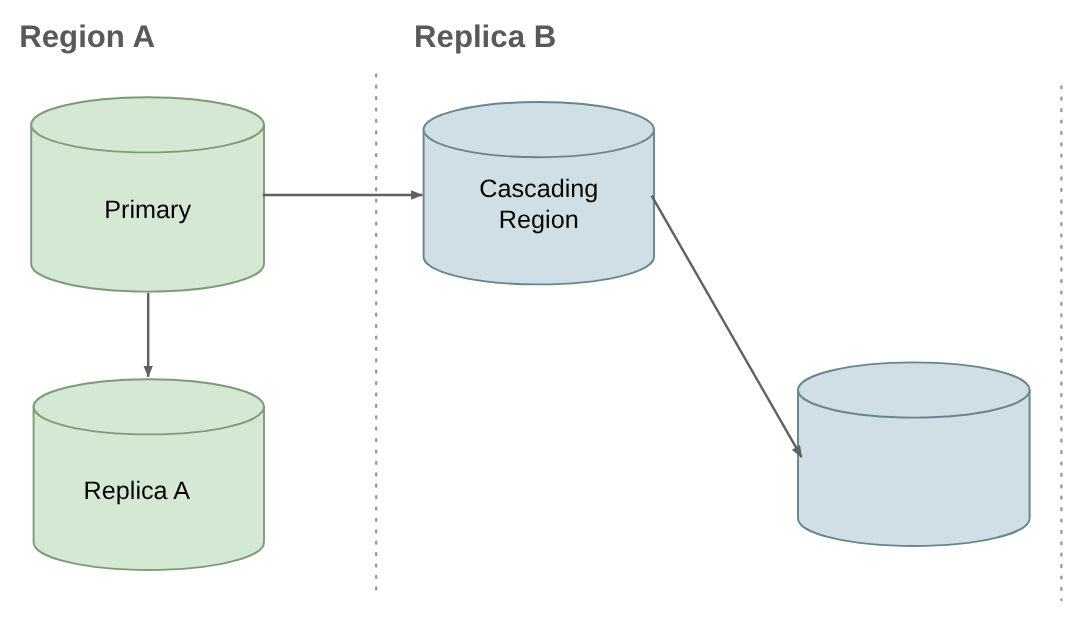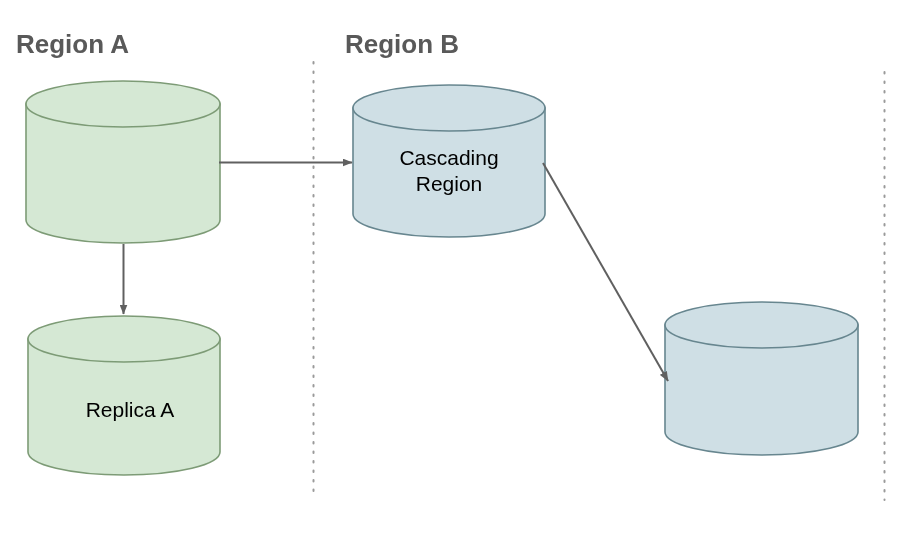--- a/index.html
+++ b/index.html
@@ -25,21 +25,20 @@
     height: 534px;
   }
   .region-label {
     position: absolute;
     font-family: "Liberation Sans", sans-serif;
     font-size: 26px;
     font-weight: bold;
     color: #595959;
     white-space: nowrap;
     letter-spacing: 0px;
-    margin-top: 14px;
   }
   #region-a-label { left: 16px; top: 15px; }
   #region-b-label { left: 345px; top: 15px; }
 
   .node-label {
     position: absolute;
     font-family: "Liberation Sans", sans-serif;
     font-size: 21px;
     font-weight: normal;
     color: #000000;
@@ -47,21 +46,21 @@
     line-height: 26px;
     white-space: pre-line;
     pointer-events: none;
   }
   #primary-label {
     left: 26px;
     top: 163px;
     width: 194px;
   }
   #replica-a-label {
-    left: 28px;
+    left: 12px;
     top: 397px;
     width: 172px;
     padding-left: 16px;
   }
   #cascading-replica-label {
     left: 353px;
     top: 145px;
     width: 192px;
   }
   #replica-b-label {
@@ -106,19 +105,20 @@
     </g>
 
     <line x1="219" y1="162.5" x2="352" y2="162.5" stroke="#606060" stroke-width="2" marker-end="url(#arrowhead)"></line>
 
     <line x1="123.5" y1="244" x2="123.5" y2="314" stroke="#606060" stroke-width="2" marker-end="url(#arrowhead)"></line>
 
     <line x1="543" y1="163" x2="668" y2="381" stroke="#606060" stroke-width="2" marker-end="url(#arrowhead)"></line>
   </svg>
 
   <div class="region-label" id="region-a-label">Region A</div>
-  <div class="region-label" id="region-b-label">Region B</div>
+  <div class="region-label" id="region-b-label">Replica B</div>
 
+  <div class="node-label" id="primary-label">Primary</div>
   <div class="node-label" id="replica-a-label">Replica A</div>
   <div class="node-label" id="cascading-replica-label">Cascading
 Region</div>
 
 </div>
 
 </body></html>

